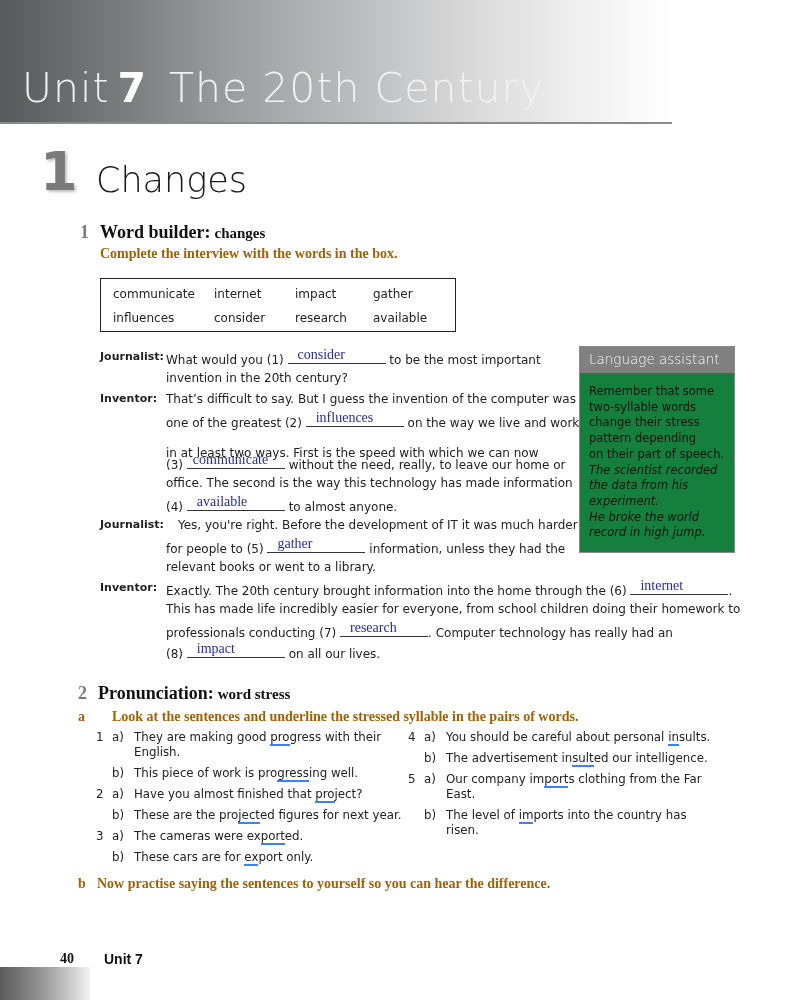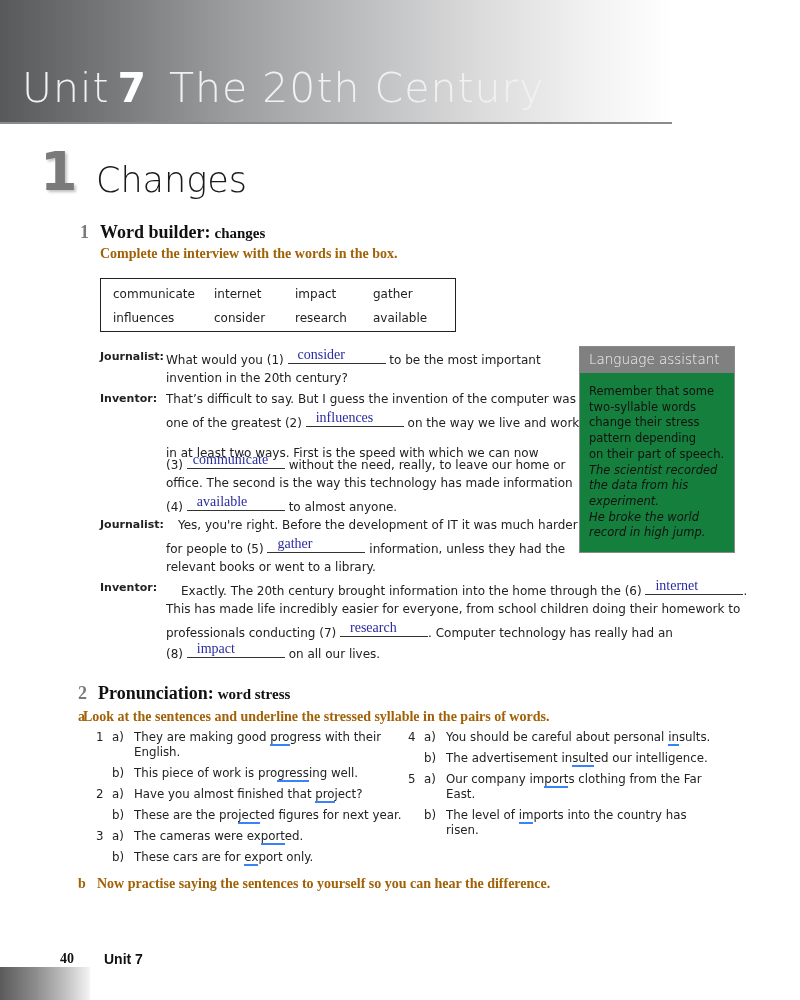--- a/index.html
+++ b/index.html
@@ -148,21 +148,21 @@
     <span class="speaker">Journalist:</span>
     <span style="position:absolute; left:66px;margin-left:12px;">Yes, you're right. Before the development of IT it was much harder</span>
   </div>
 
   <div class="line" style="top:193px; left:66px;"><span>for people to (5) </span><span class="blank" style="width:98px;"><span class="answer">gather</span></span><span> information, unless they had the</span></div>
 
   <div class="line" style="top:214px; left:66px;">relevant books or went to a library.</div>
 
   <div class="line" style="top:235px; left:0;">
     <span class="speaker">Inventor:</span>
-    <span style="position:absolute; left:66px;margin-left:15px;"><span>Exactly. The 20th century brought information into the home through the (6) </span><span class="blank" style="width:98px;"><span class="answer">internet</span></span><span>.</span></span>
+    <span style="position:absolute; left:66px;"><span>Exactly. The 20th century brought information into the home through the (6) </span><span class="blank" style="width:98px;"><span class="answer">internet</span></span><span>.</span></span>
   </div>
 
   <div class="line" style="top:256px; left:66px;">This has made life incredibly easier for everyone, from school children doing their homework to</div>
 
   <div class="line" style="top:277px; left:66px;"><span>professionals conducting (7) </span><span class="blank" style="width:88px;"><span class="answer">research</span></span><span>. Computer technology has really had an</span></div>
 
   <div class="line" style="top:298px; left:66px;"><span>(8) </span><span class="blank" style="width:98px;"><span class="answer">impact</span></span><span> on all our lives.</span></div>
 </div>
 
 <div class="lang-box">
@@ -178,21 +178,21 @@
     <div class="it">experiment.</div>
     <div class="it">He broke the world</div>
     <div class="it">record in high jump.</div>
   </div>
 </div>
 
 <div class="ex-head" style="top:683px; left:78px;">
   <span class="ex-num">2</span><span class="ex-main">Pronunciation:</span> <span class="ex-sub">word stress</span>
 </div>
 <div class="instruction" style="left:78px; top:709px;">a</div>
-<div class="instruction" style="left:83px; top:709px;">Look at the sentences and underline the stressed syllable in the pairs of words.</div>
+<div class="instruction" style="left:112px; top:709px;">Look at the sentences and underline the stressed syllable in the pairs of words.</div>
 
 <div class="item" style="left:96px; top:730px;">
   <span class="n">1</span>
   <span class="l">a)</span>
   <span class="t"><span>They are making good </span><span class="stress">pro</span><span>gress with their</span><br><span>English.</span></span>
 </div>
 <div class="item" style="left:96px; top:766px;">
   <span class="n"></span>
   <span class="l">b)</span>
   <span class="t"><span>This piece of work is pro</span><span class="stress">gress</span><span>ing well.</span></span>

